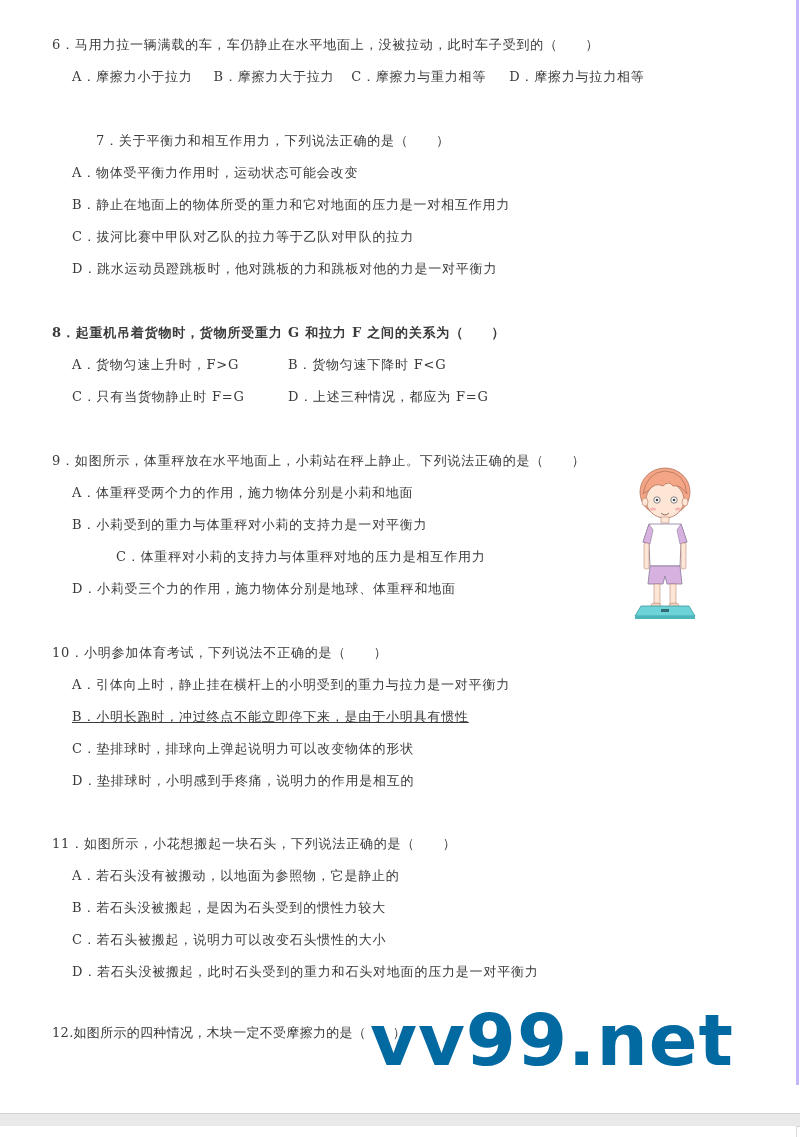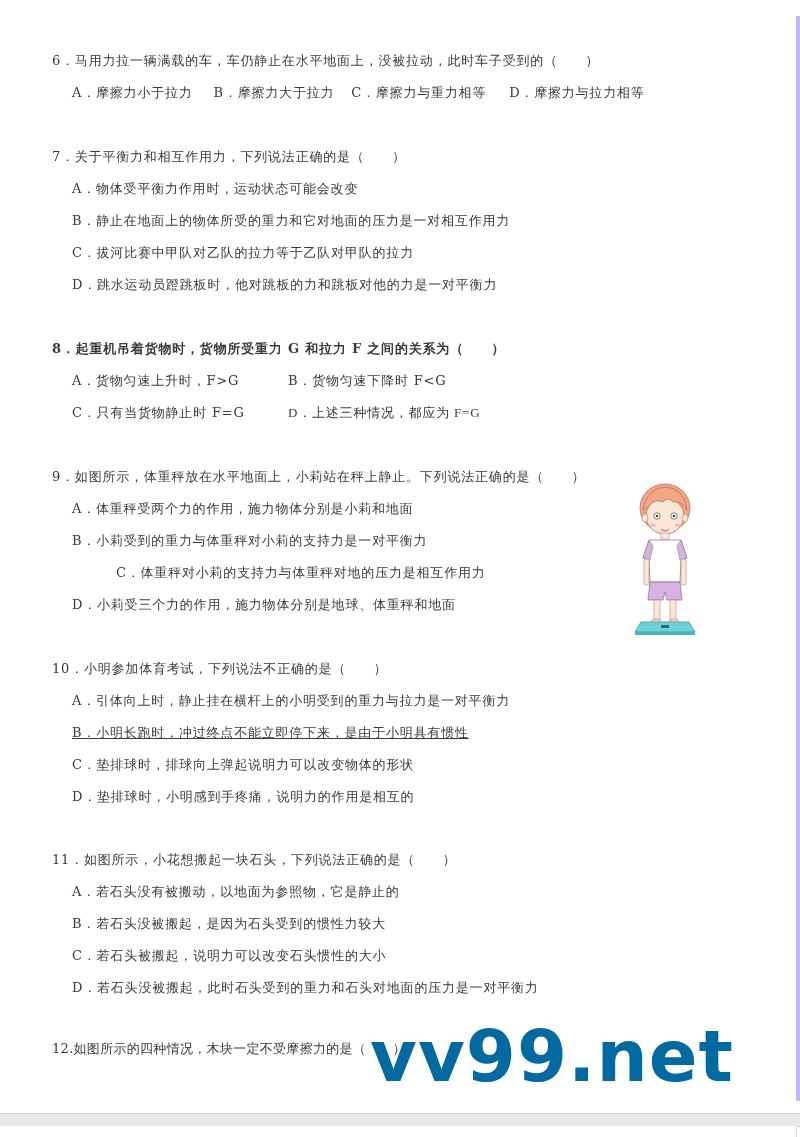--- a/index.html
+++ b/index.html
@@ -2,22 +2,22 @@
 <html><head>
 <meta charset="utf-8">
 <style>
   html, body { margin:0; padding:0; }
   body {
     width:800px; height:1137px; overflow:hidden; background:#ffffff;
     font-family: "DejaVu Serif", "Liberation Serif", serif;
     color:#3a3a3a; position:relative;
   }
   .page {
-    position:absolute; left:0; top:16px; width:796px; height:1085px;
-    background:#ffffff; border-right:5px solid #c4b5fd;
+    position:absolute; left:0; top:0; width:796px; height:1085px;
+    background:#ffffff; border-right:3px solid #c4b5fd;
   }
   .gap {
     position:absolute; left:0; top:1113px; width:800px; height:12px;
     background:#e9e9e9; border-top:1px solid #d4d4d4; border-bottom:1px solid #d4d4d4;
   }
   .page2 { position:absolute; left:0; top:1126px; width:796px; height:11px; background:#fff; border-right:1px solid #dcdcdc; }
   .line {
     position:absolute; font-size:13px; white-space:nowrap; letter-spacing:0.8px; line-height:16px;
   }
   .q { left:52px; }
@@ -35,31 +35,31 @@
 <div class="page">
 
   <div class="line q" style="top:37px;">6．马用力拉一辆满载的车，车仍静止在水平地面上，没被拉动，此时车子受到的（　　）</div>
   <div class="line opt" style="top:69px;">
     <span style="margin-right:16px;">A．摩擦力小于拉力</span>
     <span style="margin-right:12px;">B．摩擦力大于拉力</span>
     <span style="margin-right:18px;">C．摩擦力与重力相等</span>
     <span>D．摩擦力与拉力相等</span>
   </div>
 
-  <div class="line q" style="top:133px;">7．关于平衡力和相互作用力，下列说法正确的是（　　）</div>
+  <div class="line q" style="top:133px;margin-left:44px;">7．关于平衡力和相互作用力，下列说法正确的是（　　）</div>
   <div class="line opt" style="top:165px;">A．物体受平衡力作用时，运动状态可能会改变</div>
   <div class="line opt" style="top:197px;">B．静止在地面上的物体所受的重力和它对地面的压力是一对相互作用力</div>
   <div class="line opt" style="top:229px;">C．拔河比赛中甲队对乙队的拉力等于乙队对甲队的拉力</div>
   <div class="line opt" style="top:261px;">D．跳水运动员蹬跳板时，他对跳板的力和跳板对他的力是一对平衡力</div>
 
   <div class="line q" style="top:325px;font-weight:bold;">8．起重机吊着货物时，货物所受重力 G 和拉力 F 之间的关系为（　　）</div>
   <div class="line opt" style="top:357px;">A．货物匀速上升时，F&gt;G</div>
   <div class="line opt2" style="top:357px;">B．货物匀速下降时 F&lt;G</div>
   <div class="line opt" style="top:389px;">C．只有当货物静止时 F=G</div>
-  <div class="line opt2" style="top:389px;font-family:Liberation Serif, serif;">D．上述三种情况，都应为 F=G</div>
+  <div class="line opt2" style="top:389px;">D．上述三种情况，都应为 F=G</div>
 
   <div class="line q" style="top:453px;">9．如图所示，体重秤放在水平地面上，小莉站在秤上静止。下列说法正确的是（　　）</div>
   <div class="line opt" style="top:485px;">A．体重秤受两个力的作用，施力物体分别是小莉和地面</div>
   <div class="line opt" style="top:517px;">B．小莉受到的重力与体重秤对小莉的支持力是一对平衡力</div>
   <div class="line opt" style="top:549px;margin-left:44px;">C．体重秤对小莉的支持力与体重秤对地的压力是相互作用力</div>
   <div class="line opt" style="top:581px;">D．小莉受三个力的作用，施力物体分别是地球、体重秤和地面</div>
 
   <svg class="figure" viewBox="0 0 80 158">
 
     <ellipse cx="40" cy="30" rx="25" ry="24" fill="#f4a585" stroke="#b37560" stroke-width="0.8"></ellipse>

